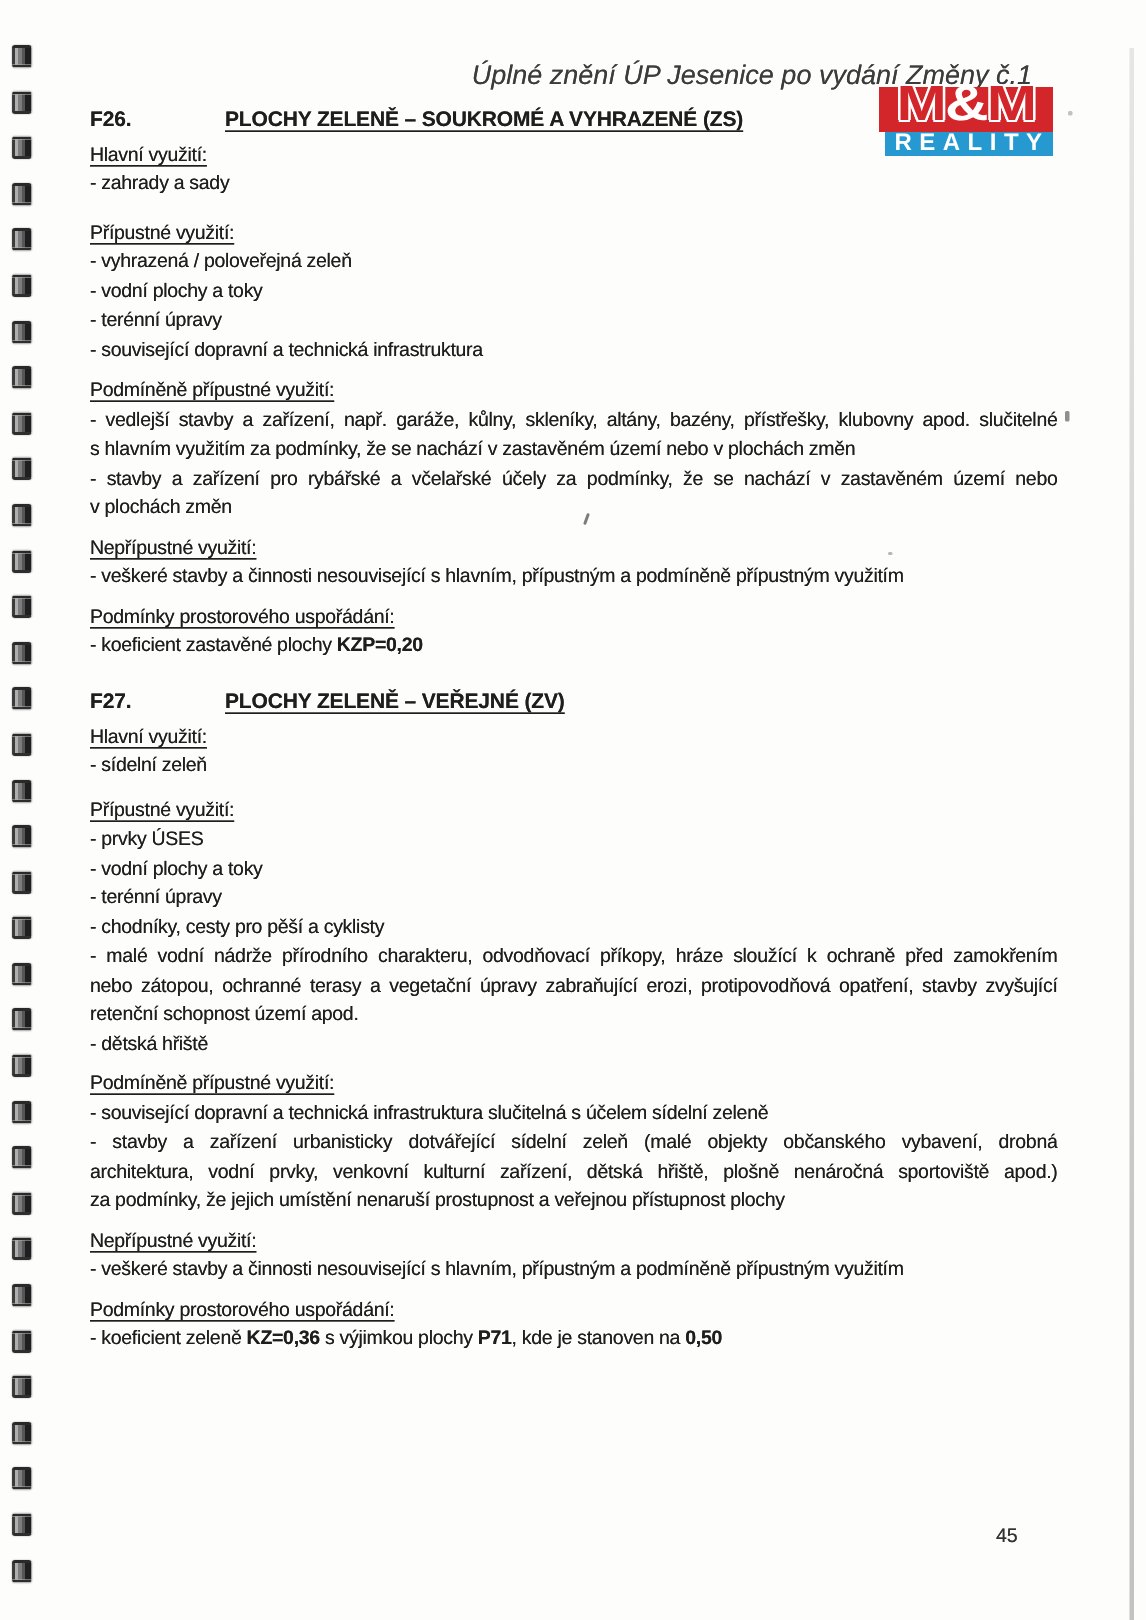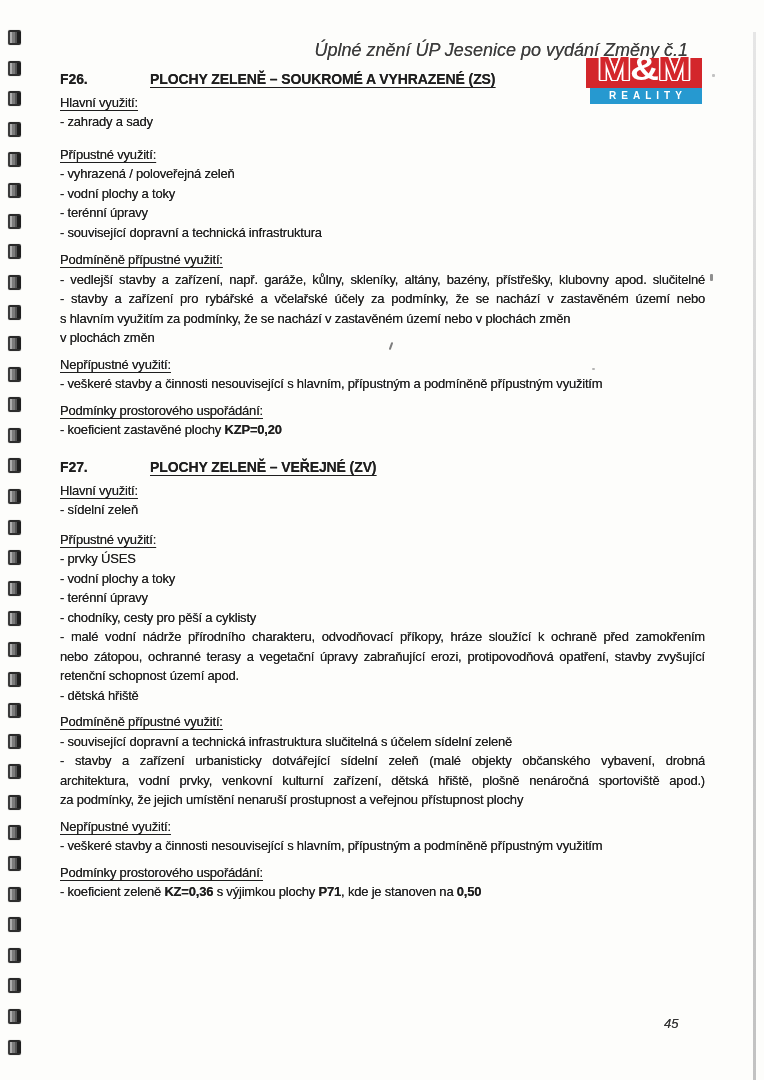--- a/index.html
+++ b/index.html
@@ -55,21 +55,21 @@
   }
   .logo-mm .m{
     color:var(--logo-red);
     text-shadow:-1.4px 0 #fff,1.4px 0 #fff,0 -1.4px #fff,0 1.4px #fff,
                 -1px -1px #fff,1px -1px #fff,-1px 1px #fff,1px 1px #fff;
   }
   .logo-mm .amp{color:#fff;}
   .logo-bar{
     position:relative;left:4px;width:112px;height:16px;margin-top:0;
     background:var(--logo-blue);color:#fff;
-    font-weight:bold;font-size:10px;line-height:16px;
+    font-weight:bold;font-size:16px;line-height:16px;
     text-align:center;letter-spacing:5px;text-indent:4px;
   }
   
   .sec{position:absolute;left:60px;width:645px;font-size:13px;line-height:19.5px;
        letter-spacing:-0.2px;text-shadow:0 0 .4px #444;}
   #sec-f26{top:70px;}
   #sec-f27{top:458px;}
   .sec-heading{font-size:14px;font-weight:bold;letter-spacing:-0.1px;}
   .sec-num{display:inline-block;width:48px;}
   .sec-title{text-decoration:underline;text-underline-offset:3px;margin-left:42px;}
@@ -78,21 +78,20 @@
   .group.g-mid{margin-top:8px;}
   .group.g-tail{margin-top:7px;}
   .group.g-27p{margin-top:10px;}
   .group-label{text-decoration:underline;text-underline-offset:2.5px;}
   .line{text-align:left;}
   .jline{text-align:justify;text-align-last:justify;max-height:20px;overflow:hidden;}
   b{font-weight:bold;}
   .page-number{
     position:absolute;left:664px;top:1016px;font-size:13px;color:#333;
     text-shadow:0 0 .4px #555;
-    font-style:italic;
   }
 </style>
 </head>
 <body>
 
 <div class="page">
 
   <div class="binding">
       <div class="bmark"></div>
       <div class="bmark"></div>
@@ -159,22 +158,22 @@
       <div class="group-label">Přípustné využití:</div>
       <p class="line">- vyhrazená / poloveřejná zeleň</p>
       <p class="line">- vodní plochy a toky</p>
       <p class="line">- terénní úpravy</p>
       <p class="line">- související dopravní a technická infrastruktura</p>
     </div>
 
     <div class="group g-mid">
       <div class="group-label">Podmíněně přípustné využití:</div>
       <p class="line jline">- vedlejší stavby a zařízení, např. garáže, kůlny, skleníky, altány, bazény, přístřešky, klubovny apod. slučitelné</p>
+      <p class="line">s hlavním využitím za podmínky, že se nachází v zastavěném území nebo v plochách změn</p>
       <p class="line jline">- stavby a zařízení pro rybářské a včelařské účely za podmínky, že se nachází v zastavěném území nebo</p>
-      <p class="line">s hlavním využitím za podmínky, že se nachází v zastavěném území nebo v plochách změn</p>
       <p class="line">v plochách změn</p>
     </div>
 
     <div class="group g-tail">
       <div class="group-label">Nepřípustné využití:</div>
       <p class="line">- veškeré stavby a činnosti nesouvisející s hlavním, přípustným a podmíněně přípustným využitím</p>
     </div>
 
     <div class="group g-tail">
       <div class="group-label">Podmínky prostorového uspořádání:</div>

